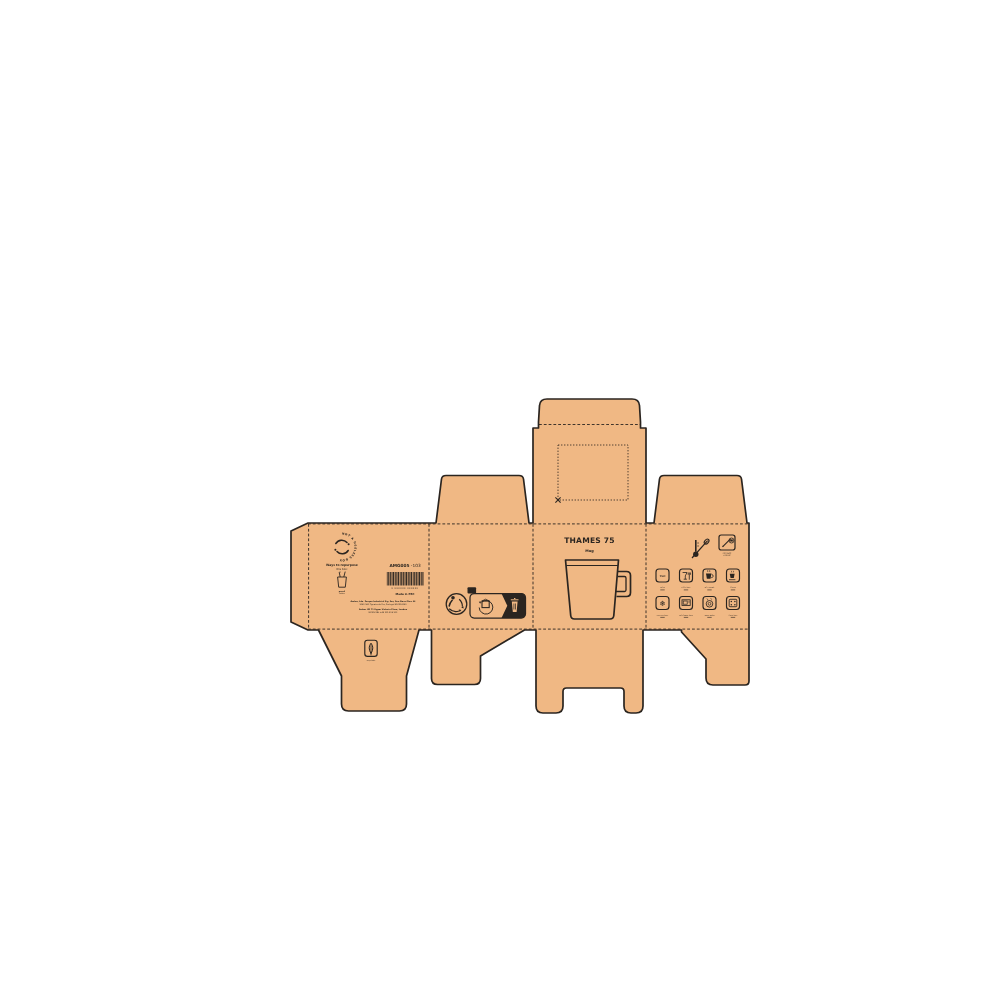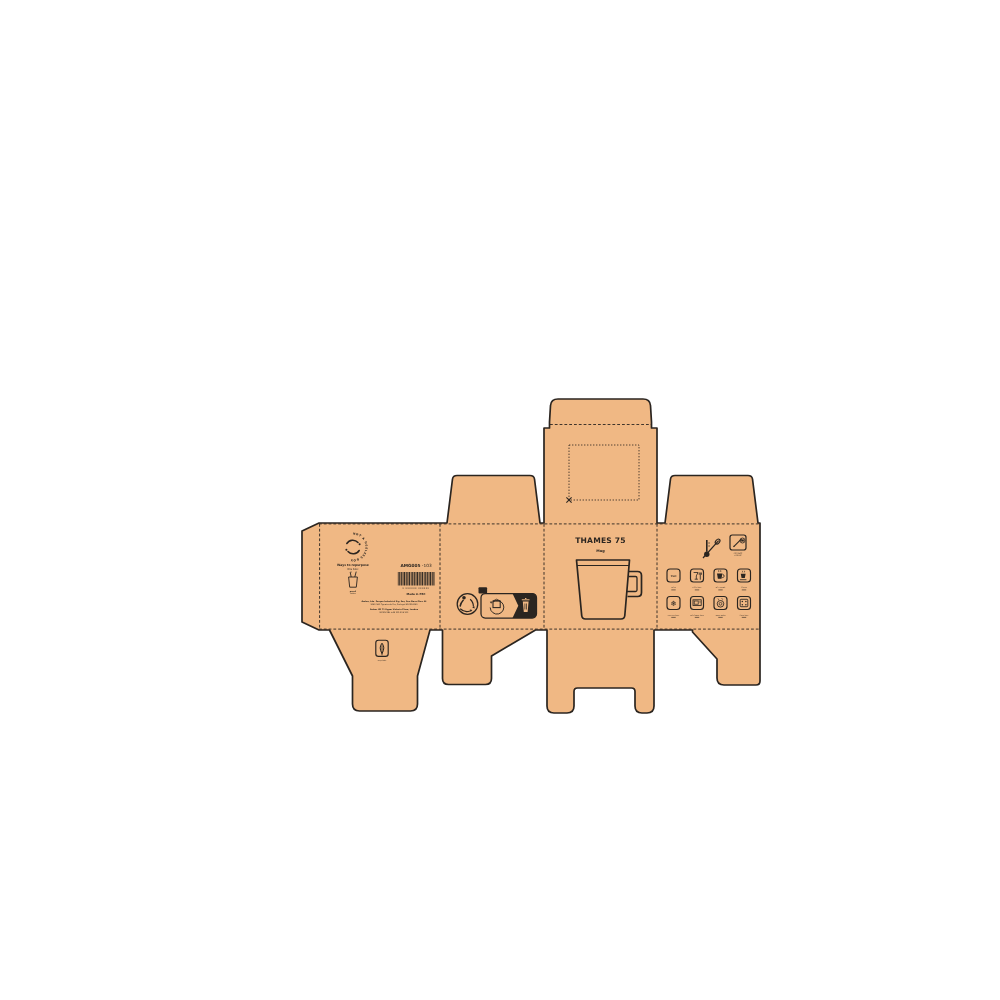--- a/index.html
+++ b/index.html
@@ -1,18 +1,18 @@
 <!DOCTYPE html>
 <html><head>
 <meta charset="utf-8">
 <style>
   html,body{margin:0;padding:0;}
   body{width:1000px;height:1000px;background:#ffffff;position:relative;overflow:hidden;
        font-family:"DejaVu Sans", sans-serif;}
-  .die{position:absolute;left:300px;top:393px;width:465px;height:335px;}
+  .die{position:absolute;left:289px;top:393px;width:465px;height:335px;}
   .die svg{display:block;width:100%;height:100%;}
   text{fill:#2B2520;font-family:"DejaVu Sans", sans-serif;}
 </style>
 </head>
 <body>
 
 <div class="die">
 <svg viewBox="0 0 465 335">
   <defs>
     <pattern id="bars" width="2.6" height="13.5" patternUnits="userSpaceOnUse">

